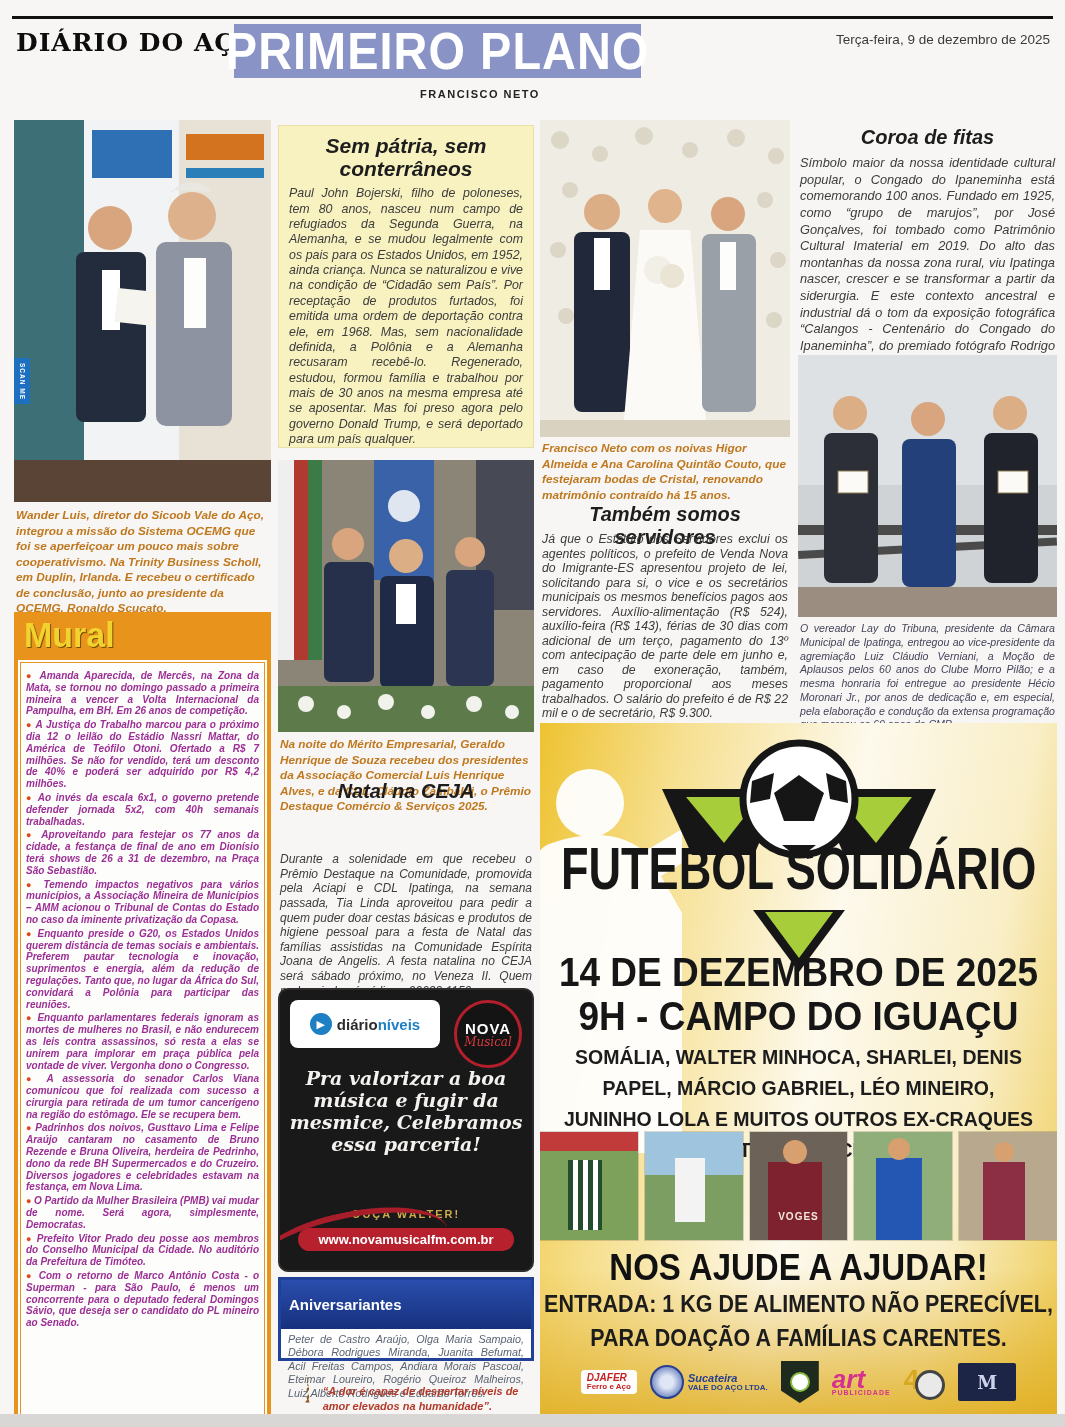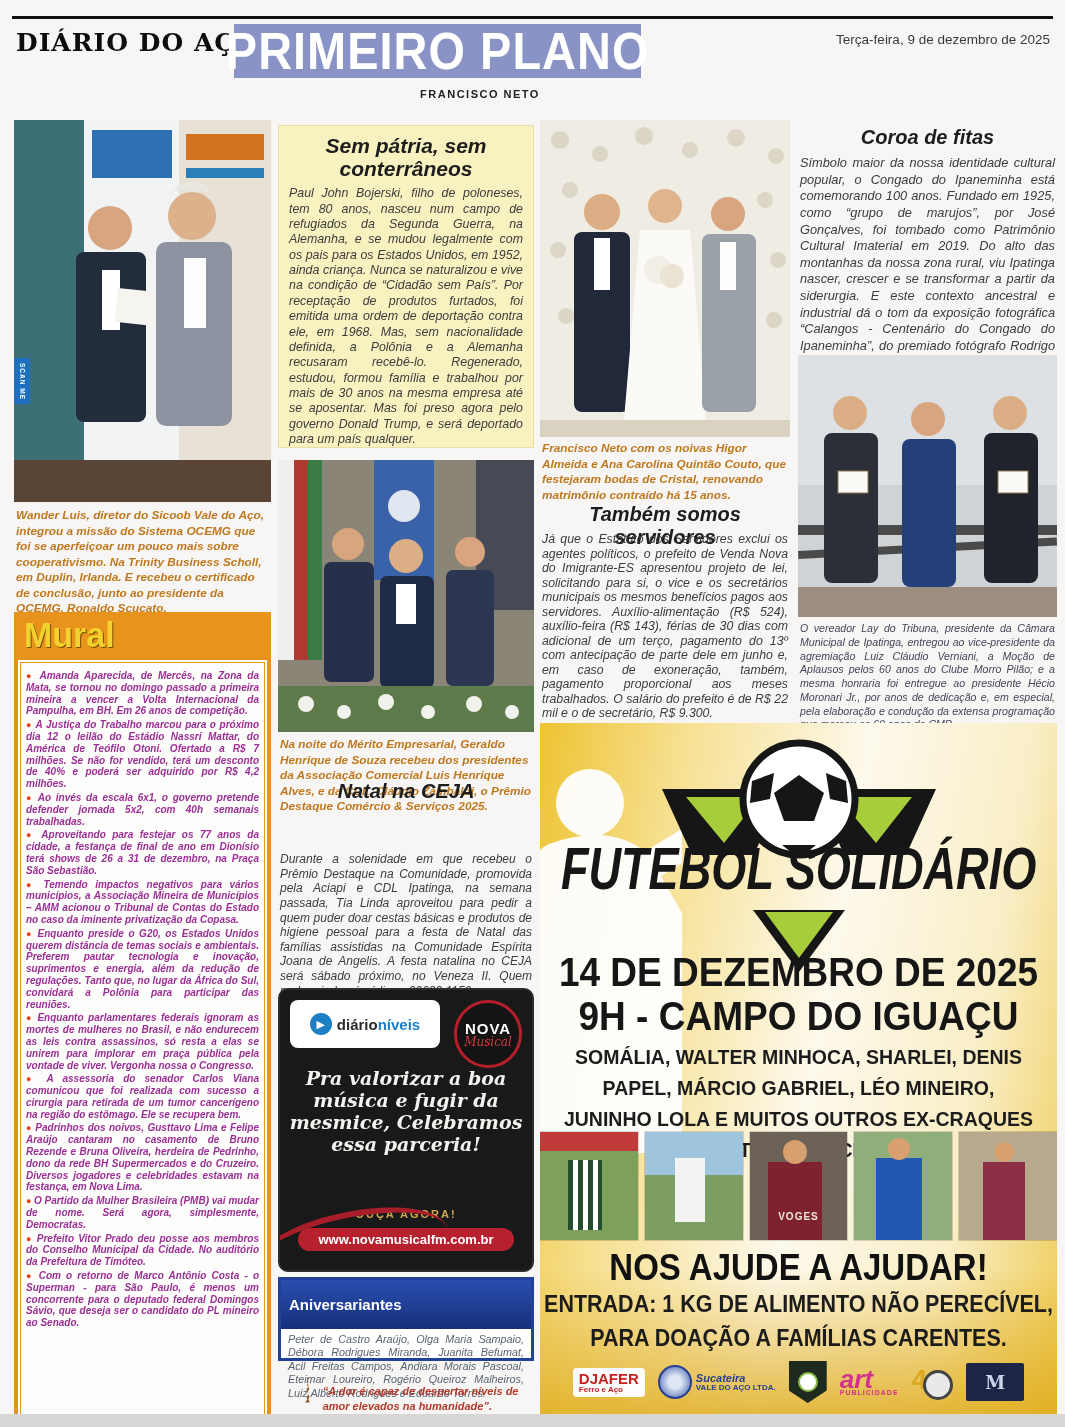--- a/index.html
+++ b/index.html
@@ -76,21 +76,21 @@
             text-align:center;color:#fff;font-weight:bold;font-size:13px;padding:4px 0;}
   .nova-swoosh{position:absolute;left:-30px;bottom:-18px;width:200px;height:70px;
                border-top:6px solid #a81d2a;border-radius:50%;transform:rotate(-12deg);}
   
   .futebol{left:540px;top:723px;width:517px;height:699px;
            background:
              linear-gradient(180deg, rgba(238,195,49,0) 78%, rgba(222,170,25,.85) 100%),
              linear-gradient(100deg,#eec331 0%,#f6df8e 22%,#fdf9ec 52%,#f9eec6 78%,#eecb54 100%);
            overflow:hidden;}
   .silhouette{position:absolute;left:-8px;top:10px;opacity:.95;}
-  .fut-logo{position:absolute;left:0;right:0;top:14px;display:flex;flex-direction:column;align-items:center;font-style:italic;}
+  .fut-logo{position:absolute;left:0;right:0;top:14px;display:flex;flex-direction:column;align-items:center;}
   .fut-title{font-weight:800;font-size:47px;color:#161616;letter-spacing:0px;
              transform:scale(.96,1.25);margin-top:-46px;white-space:nowrap;}
   .tri-outer{width:0;height:0;border-left:46px solid transparent;border-right:46px solid transparent;
              border-top:62px solid #161616;margin-top:14px;position:relative;}
   .tri-inner{position:absolute;left:-34px;top:-60px;width:0;height:0;
              border-left:34px solid transparent;border-right:34px solid transparent;
              border-top:46px solid #a7cd3a;}
   .fut-date{position:absolute;left:0;right:0;top:232px;text-align:center;font-weight:800;
             color:#161616;font-size:37px;line-height:1.08;transform:scaleY(1.1);}
   .fut-lineup{position:absolute;left:18px;right:18px;top:322px;text-align:center;font-weight:bold;
@@ -113,21 +113,21 @@
   .pp5::before{content:"";position:absolute;left:24px;top:30px;width:42px;height:78px;background:#8c2f44;}
   .pp5::after{content:"";position:absolute;left:35px;top:10px;width:20px;height:20px;border-radius:50%;background:#d8a06e;}
   .fut-help{position:absolute;left:0;right:0;top:526px;text-align:center;font-weight:800;
             color:#111;font-size:33px;transform:scaleY(1.1);}
   .fut-entry{position:absolute;left:0;right:0;top:568px;text-align:center;font-weight:bold;
              color:#1c1c1c;font-size:21.5px;line-height:1.45;transform:scaleY(1.08);}
   .fut-sponsors{position:absolute;left:0;right:0;top:638px;display:flex;justify-content:center;
                 align-items:center;gap:13px;}
   .sp-chip{display:flex;align-items:center;gap:4px;}
   .sp-djafer{background:#fdfdfd;border-radius:4px;padding:3px 6px;line-height:1;}
-  .sp-djafer .l1{color:#c62222;font-weight:800;font-size:15px;}
+  .sp-djafer .l1{color:#c62222;font-weight:800;font-size:10px;font-style:italic;}
   .sp-djafer .l2{color:#c62222;font-size:8px;font-weight:bold;}
   .sp-circle{width:30px;height:30px;border-radius:50%;background:radial-gradient(#dfe6f5 30%,#3a57a8);border:2px solid #27408f;}
   .sp-sucateira{line-height:1;}
   .sp-sucateira .l1{color:#27408f;font-weight:800;font-size:11px;font-style:italic;}
   .sp-sucateira .l2{color:#27408f;font-size:8px;font-weight:bold;}
   .sp-crest{width:38px;height:42px;background:#1d2a1d;clip-path:polygon(0 0,100% 0,100% 70%,50% 100%,0 70%);
             display:flex;align-items:center;justify-content:center;}
   .sp-crest i{width:16px;height:16px;border-radius:50%;background:#fff;border:2px solid #86b93f;}
   .sp-art{color:#d5308f;font-weight:800;font-size:26px;font-style:italic;line-height:.8;}
   .sp-art small{display:block;font-size:7px;font-style:normal;letter-spacing:1px;}
@@ -181,21 +181,21 @@
     <span>Mural</span>
   </div>
   <div class="abs muralbox">
     <ul>
         <li>Amanda Aparecida, de Mercês, na Zona da Mata, se tornou no domingo passado a primeira mineira a vencer a Volta Internacional da Pampulha, em BH. Em 26 anos de competição.</li>
         <li>A Justiça do Trabalho marcou para o próximo dia 12 o leilão do Estádio Nassri Mattar, do América de Teófilo Otoni. Ofertado a R$ 7 milhões. Se não for vendido, terá um desconto de 40% e poderá ser adquirido por R$ 4,2 milhões.</li>
         <li>Ao invés da escala 6x1, o governo pretende defender jornada 5x2, com 40h semanais trabalhadas.</li>
         <li>Aproveitando para festejar os 77 anos da cidade, a festança de final de ano em Dionísio terá shows de 26 a 31 de dezembro, na Praça São Sebastião.</li>
         <li>Temendo impactos negativos para vários municípios, a Associação Mineira de Municípios – AMM acionou o Tribunal de Contas do Estado no caso da iminente privatização da Copasa.</li>
         <li>Enquanto preside o G20, os Estados Unidos querem distância de temas sociais e ambientais. Preferem pautar tecnologia e inovação, suprimentos e energia, além da redução de regulações. Tanto que, no lugar da África do Sul, convidará a Polônia para participar das reuniões.</li>
-        <li>Enquanto parlamentares federais ignoram as mortes de mulheres no Brasil, e não endurecem as leis contra assassinos, só resta a elas se unirem para implorar em praça pública pela vontade de viver. Vergonha nossa o Congresso.</li>
+        <li>Enquanto parlamentares federais ignoram as mortes de mulheres no Brasil, e não endurecem as leis contra assassinos, só resta a elas se unirem para implorar em praça pública pela vontade de viver. Vergonha dono o Congresso.</li>
         <li>A assessoria do senador Carlos Viana comunicou que foi realizada com sucesso a cirurgia para retirada de um tumor cancerígeno na região do estômago. Ele se recupera bem.</li>
         <li>Padrinhos dos noivos, Gusttavo Lima e Felipe Araújo cantaram no casamento de Bruno Rezende e Bruna Oliveira, herdeira de Pedrinho, dono da rede BH Supermercados e do Cruzeiro. Diversos jogadores e celebridades estavam na festança, em Nova Lima.</li>
         <li>O Partido da Mulher Brasileira (PMB) vai mudar de nome. Será agora, simplesmente, Democratas.</li>
         <li>Prefeito Vitor Prado deu posse aos membros do Conselho Municipal da Cidade. No auditório da Prefeitura de Timóteo.</li>
         <li>Com o retorno de Marco Antônio Costa - o Superman - para São Paulo, é menos um concorrente para o deputado federal Domingos Sávio, que deseja ser o candidato do PL mineiro ao Senado.</li>
       </ul>
   </div>
 
   <div class="abs yellowbox">
     <div class="headline">Sem pátria, sem conterrâneos</div>
@@ -238,21 +238,21 @@
       <div class="dda-box">
         <span class="dda-icon">▶</span>
         <span class="dda-text"><span>diário</span><b>níveis</b></span>
       </div>
       <div class="nm-circle">
         <span class="nm-nova">NOVA</span>
         <span class="nm-musical">Musical</span>
       </div>
     </div>
     <div class="nova-msg">Pra valorizar a boa música e fugir da mesmice, Celebramos essa parceria!</div>
-    <div class="nova-cta">OUÇA AGORA!</div>
+    <div class="nova-cta">OUÇA WALTER!</div>
     <div class="nova-url">www.novamusicalfm.com.br</div>
     <div class="nova-swoosh"></div>
   </div>
 
   <div class="anivbox abs">
     <div class="anivhead">Aniversariantes</div>
     <div class="anivnames">Peter de Castro Araújo, Olga Maria Sampaio, Débora Rodrigues Miranda, Juanita Befumat, Acil Freitas Campos, Andiara Morais Pascoal, Eteimar Loureiro, Rogério Queiroz Malheiros, Luiz Alberto Rodrigues e Eduardo Torres.</div>
   </div>
 
   <div class="quote abs">

